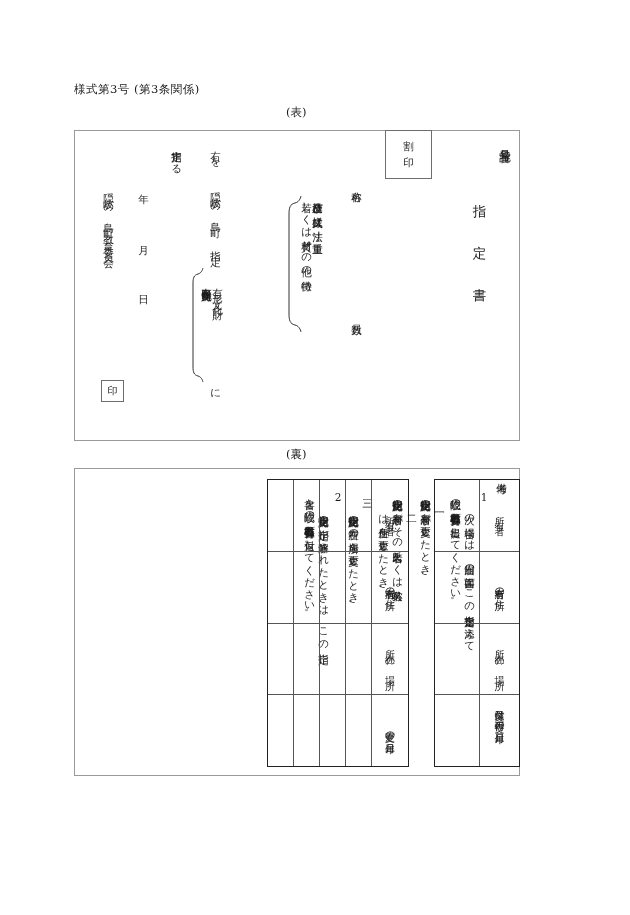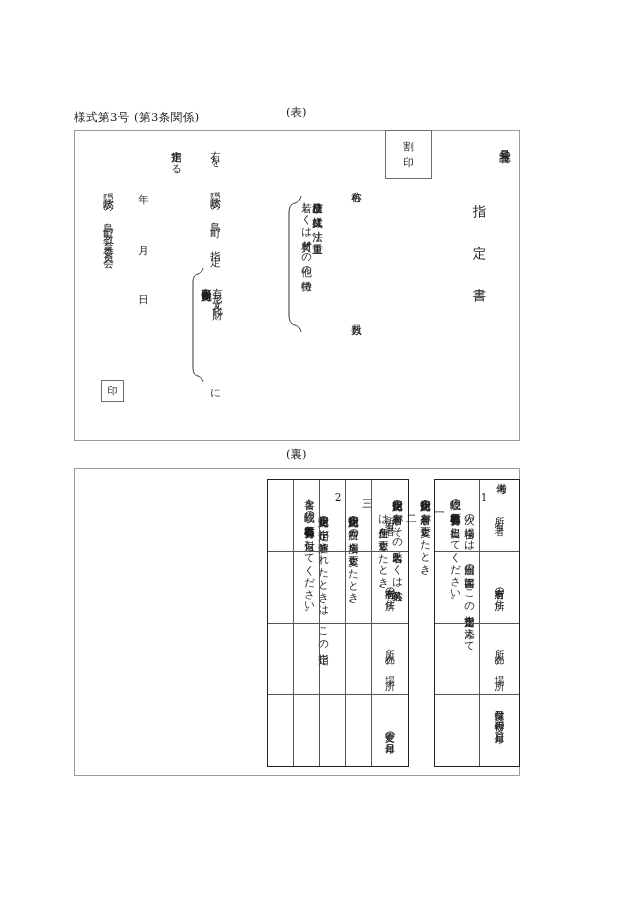--- a/index.html
+++ b/index.html
@@ -24,21 +24,20 @@
   }
 
   
   .form-no {
     position: absolute;
     left: 74px;
     top: 82px;
     font-size: 11.5px;
     letter-spacing: 0.5px;
     white-space: nowrap;
-    margin-top: 28px;
   }
 
   
   .side-marker {
     position: absolute;
     font-size: 11.5px;
     white-space: nowrap;
   }
   #marker-front { left: 286px; top: 105px; }
   #marker-back  { left: 286px; top: 447px; }

